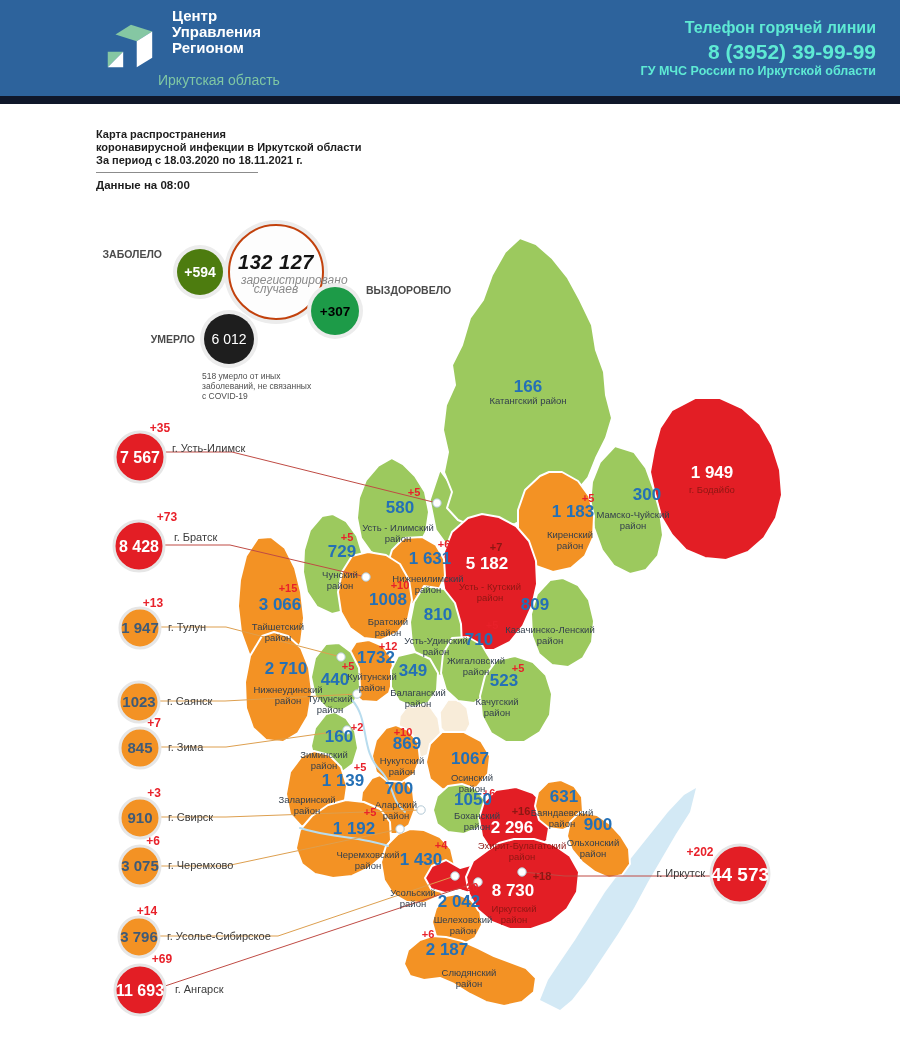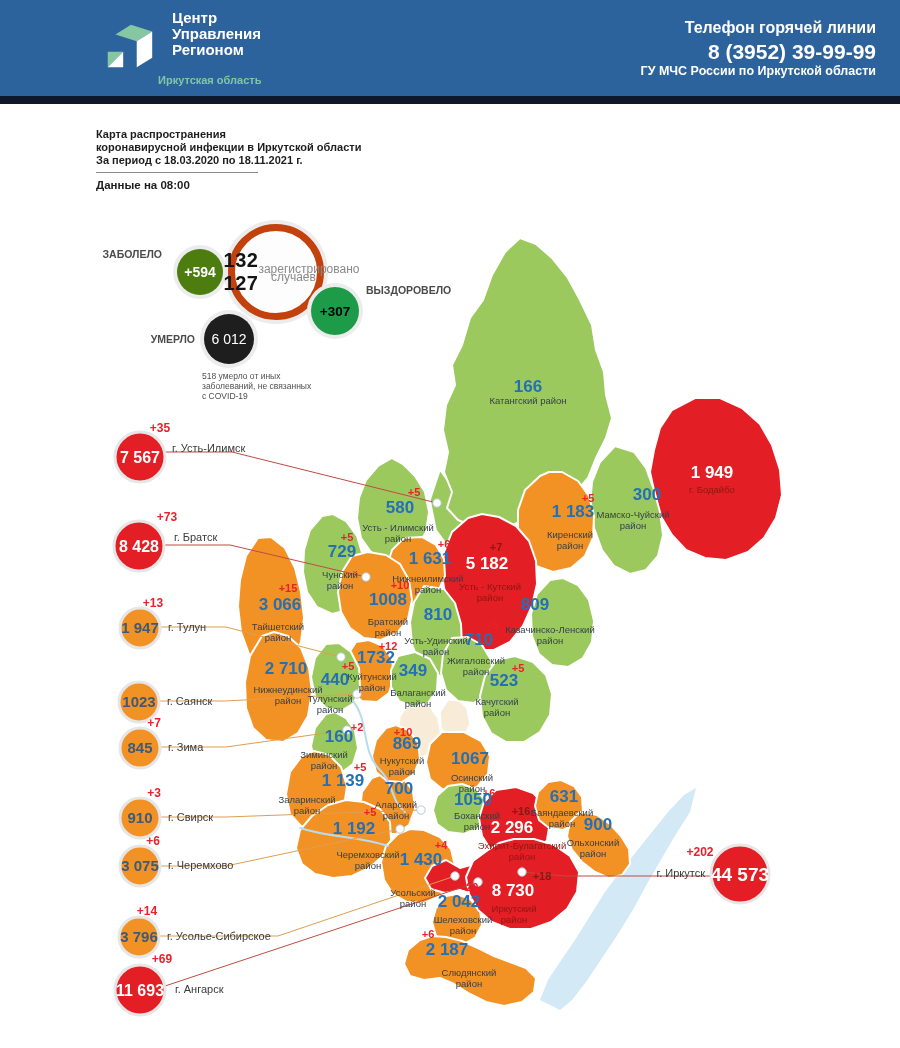--- a/index.html
+++ b/index.html
@@ -3,35 +3,35 @@
 <meta charset="utf-8">
 <style>
   html,body{margin:0;padding:0;background:#fff;}
   body{width:900px;height:1048px;overflow:hidden;font-family:"Liberation Sans",sans-serif;}
   .page{position:relative;width:900px;height:1048px;background:#fff;}
   
   .hdr{position:absolute;left:0;top:0;width:900px;height:104px;background:#2d639c;border-bottom:8px solid #0f172a;box-sizing:border-box;display:flex;align-items:center;z-index:3;}
   .logo-wrap{margin-left:100px;display:flex;align-items:center;}
   .logo-cube{width:58px;height:62px;}
   .logo-text{margin-left:14px;color:#fff;font-weight:bold;font-size:15px;line-height:16px;}
-  .logo-sub{color:#7fc7a4;font-weight:bold;font-size:11px;margin-top:16px;}
-  .contact{margin-left:auto;margin-right:24px;text-align:right;color:#ffffff;}
+  .logo-sub{color:#7fc7a4;font-weight:normal;font-size:14px;margin-top:16px;}
+  .contact{margin-left:auto;margin-right:24px;text-align:right;color:#5eead4;}
   .contact .c1{font-weight:bold;font-size:16px;}
   .contact .c2{font-weight:bold;font-size:21px;margin-top:3px;}
   .contact .c3{font-weight:bold;font-size:12.5px;margin-top:0;}
   
   .title-block{position:absolute;left:96px;top:128px;z-index:3;font-size:11px;font-weight:bold;color:#1d1d1d;line-height:13px;}
   .title-rule{width:162px;border:none;border-top:1px solid #8c8c8c;margin:5px 0 6px 0;}
   .data-time{font-size:11.5px;font-weight:bold;color:#1d1d1d;}
   
   .stat{position:absolute;z-index:3;border-radius:50%;display:flex;align-items:center;justify-content:center;text-align:center;box-sizing:border-box;}
   .halo{box-shadow:0 0 0 4px #ececec;}
   .st-sick-label,.st-dead-label{position:absolute;z-index:3;font-size:10.5px;font-weight:bold;color:#4a4a4a;text-align:right;}
   .st-sick{left:177px;top:249px;width:46px;height:46px;background:#4d7c0f;color:#fff;font-size:14px;font-weight:bold;}
-  .st-big{left:228px;top:224px;width:96px;height:96px;background:#fdfdfd;border:7px solid #c2410c;flex-direction:row;}
+  .st-big{left:228px;top:224px;width:96px;height:96px;background:#fdfdfd;border:2px solid #c2410c;flex-direction:column;font-style:italic;}
   .st-big .num{font-size:20px;font-weight:bold;color:#141414;letter-spacing:0.5px;}
   .st-big .cap{font-size:12px;line-height:8.5px;color:#8a8a8a;width:70px;margin-top:2px;}
   .st-rec{left:317px;top:203px;width:70px;height:70px;background:#1d9b48;color:#fff;font-size:15px;font-weight:bold;}
   .st-rec-label{position:absolute;left:366px;top:284px;z-index:3;font-size:10.5px;font-weight:bold;color:#4a4a4a;}
   .st-recd{left:311px;top:287px;width:48px;height:48px;background:#1d9b48;color:#000000;font-size:13.5px;font-weight:bold;}
   .st-dead{left:204px;top:314px;width:50px;height:50px;background:#1e1e1e;color:#fff;font-size:14px;font-weight:normal;}
   .st-note{position:absolute;left:202px;top:371px;width:110px;z-index:3;font-size:8.5px;line-height:10px;color:#4f4f4f;}
   
   #map-svg{position:absolute;left:0;top:0;z-index:1;font-family:"Liberation Sans",sans-serif;}
   .rgn{stroke:#fff;stroke-width:2;stroke-linejoin:round;}

